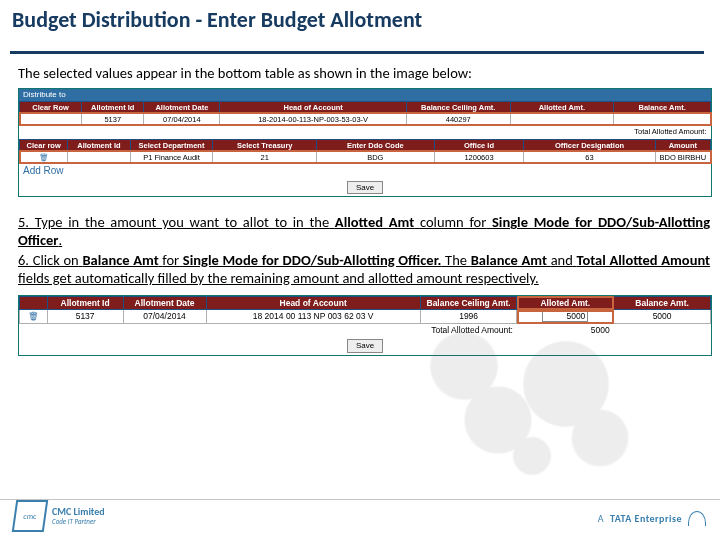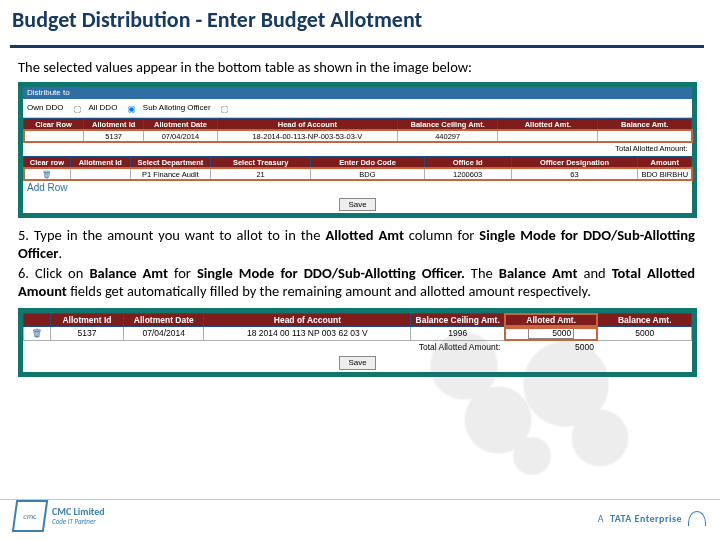--- a/index.html
+++ b/index.html
@@ -1,36 +1,36 @@
 <!DOCTYPE html>
 <html><head>
 <meta charset="utf-8">
 <style>
   html,body{margin:0;padding:0;font-family:Calibri,Arial,sans-serif;background:#fff;color:#000;font-size:13px;}
   .page{width:720px;height:540px;position:relative;box-sizing:border-box;padding:0 0 0 0;}
   .title-wrap{padding:6px 10px 2px 10px;}
-  .title{font-size:22px;font-weight:700;color:#173b61;border-bottom:3px solid #173b61;padding:0 4px 12px 2px;display:inline-block;width:calc(100% - 12px);}
-  .body{padding:4px 23px 0 18px;font-size:14.5px;line-height:1.25;text-align:justify;}
+  .title{font-size:22px;font-weight:700;color:#173b61;border-bottom:3px solid #173b61;padding:0 4px 18px 2px;display:inline-block;width:calc(100% - 12px);}
+  .body{padding:4px 8px 0 18px;font-size:14.5px;line-height:1.25;text-align:justify;}
   .lead{margin:4px 0 6px 0;}
-  .screenshot{border:5px solid #0f766e;margin:2px 0 8px 0;font-size:8px;font-family:Arial,sans-serif;line-height:1.2;}
+  .screenshot{border:1px solid #0f766e;margin:2px 0 16px 0;font-size:8px;font-family:Arial,sans-serif;line-height:1.2;}
   .dist-bar{background:#2f6ea3;color:#fff;padding:1px 4px;font-size:8px;}
   .dist-op{background:#fff;color:#000;padding:1px 4px;font-size:8px;border-bottom:1px solid #ccc;}
   .tbl{width:100%;border-collapse:collapse;table-layout:fixed;}
   .tbl th{background:#7f1d1d;color:#fff;font-weight:700;border:1px solid #1f4f82;padding:1px 2px;font-size:7.5px;text-align:center;white-space:nowrap;overflow:hidden;}
   .tbl td{border:1px solid #b0b0b0;padding:1px 2px;font-size:7.5px;text-align:center;white-space:nowrap;overflow:hidden;}
   .left{text-align:left;}
   .right{text-align:right;}
   .row-hl td{background:#fff;}
   .row-hl{outline:2px solid #c8653f;outline-offset:-1px;}
   .total-row td{border:none;text-align:right;font-size:7.5px;padding:1px 4px;}
   .save-bar{text-align:center;padding:3px 0 2px 0;}
   .save-btn{display:inline-block;border:1px solid #888;background:#eee;font-size:8px;padding:1px 8px;text-align:center;}
   .addrow{color:#2f6ea3;font-size:10px;padding:1px 4px;display:inline-block;}
   .step b{font-weight:700;}
-  .step{margin:0 2px 1px 0;}
+  .step{margin:0 2px 1px 0;text-decoration:underline;}
   .wm{position:absolute;right:18px;bottom:48px;width:340px;height:180px;opacity:0.10;background:
     radial-gradient(circle at 60% 40%, #555 18%, transparent 19%),
     radial-gradient(circle at 40% 60%, #555 14%, transparent 15%),
     radial-gradient(circle at 70% 70%, #555 10%, transparent 11%),
     radial-gradient(circle at 30% 30%, #555 12%, transparent 13%),
     radial-gradient(circle at 50% 80%, #555 8%, transparent 9%);
     pointer-events:none;z-index:0;}
   .footer{position:absolute;bottom:6px;left:0;right:0;height:34px;border-top:1px solid #c5c5c5;}
   .logo{position:absolute;left:14px;bottom:2px;display:flex;align-items:center;gap:6px;}
   .logo-sq{width:28px;height:28px;border:2px solid #3a7fae;display:flex;align-items:center;justify-content:center;font-size:8px;color:#3a7fae;transform:skewX(-8deg);}
@@ -51,25 +51,20 @@
 
   <div class="title-wrap">
     <div class="title">Budget Distribution - Enter Budget Allotment</div>
   </div>
 
   <div class="body">
     <p class="lead">The selected values appear in the bottom table as shown in the image below:</p>
 
     <div class="screenshot">
       <div class="dist-bar">Distribute to</div>
-      <div class="dist-op">
-        <span>Own DDO</span> <input type="radio" style="transform: scale(0.6); vertical-align: middle;">
-        <span>All DDO</span> <input type="radio" checked="" style="transform: scale(0.6); vertical-align: middle;">
-        <span>Sub Alloting Officer</span> <input type="radio" style="transform: scale(0.6); vertical-align: middle;">
-      </div>
       <table class="tbl">
         <colgroup>
             <col style="width:9%">
             <col style="width:9%">
             <col style="width:11%">
             <col style="width:27%">
             <col style="width:15%">
             <col style="width:15%">
             <col style="width:14%">
           </colgroup>

